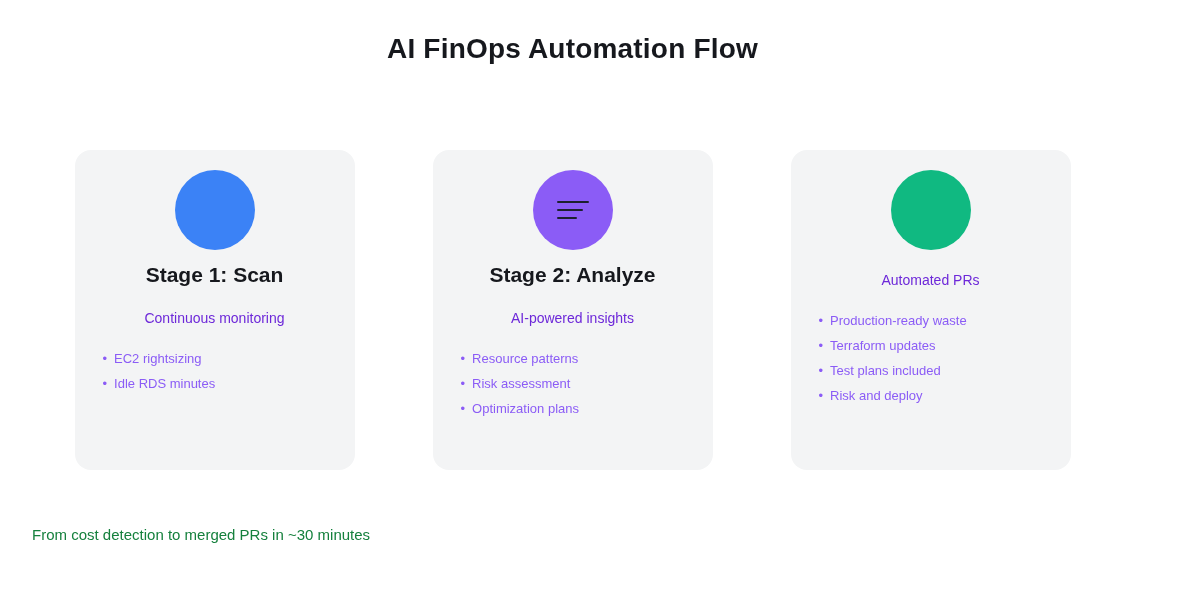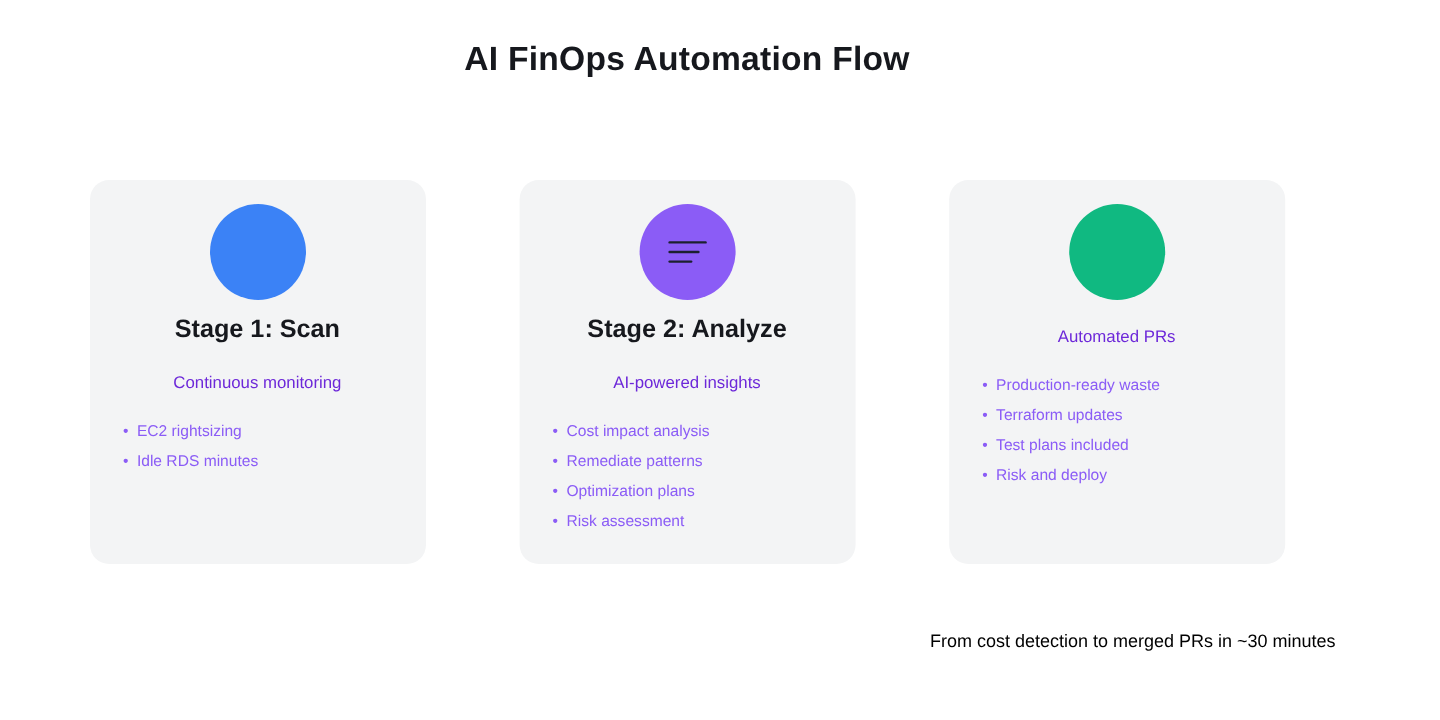--- a/index.html
+++ b/index.html
@@ -80,24 +80,24 @@
     text-align: left;
     font-size: 13px;
     line-height: 25px;
     color: #8b5cf6;
   }
   .bullets .marker {
     margin-right: 7px;
   }
   .footer {
     margin: 55px 0 0;
-    text-align: right;
+    text-align: left;
     font-size: 15px;
     line-height: 20px;
-    color: #000000;
+    color: #15803d;
   }
 </style>
 </head>
 <body>
 
 <div class="page">
 
   <h1 class="title">AI FinOps Automation Flow</h1>
 
   <div class="cards">
@@ -116,24 +116,23 @@
       <div class="circle" style="background: rgb(139, 92, 246);">
         <span class="lines-icon">
           <span class="ln ln-1"></span>
           <span class="ln ln-2"></span>
           <span class="ln ln-3"></span>
         </span>
       </div>
       <h2 class="stage-title">Stage 2: Analyze</h2>
       <p class="stage-subtitle">AI-powered insights</p>
       <ul class="bullets">
-        <li><span class="marker">•</span><span>Cost impact analysis</span></li>
-        <li><span class="marker">•</span><span>Remediate patterns</span></li>
+        <li><span class="marker">•</span><span>Resource patterns</span></li>
+        <li><span class="marker">•</span><span>Risk assessment</span></li>
         <li><span class="marker">•</span><span>Optimization plans</span></li>
-        <li><span class="marker">•</span><span>Risk assessment</span></li>
       </ul>
     </section>
 
     <section class="card">
       <div class="circle" style="background: rgb(16, 185, 129);"></div>
       <p class="stage-subtitle">Automated PRs</p>
       <ul class="bullets">
         <li><span class="marker">•</span><span>Production-ready waste</span></li>
         <li><span class="marker">•</span><span>Terraform updates</span></li>
         <li><span class="marker">•</span><span>Test plans included</span></li>

